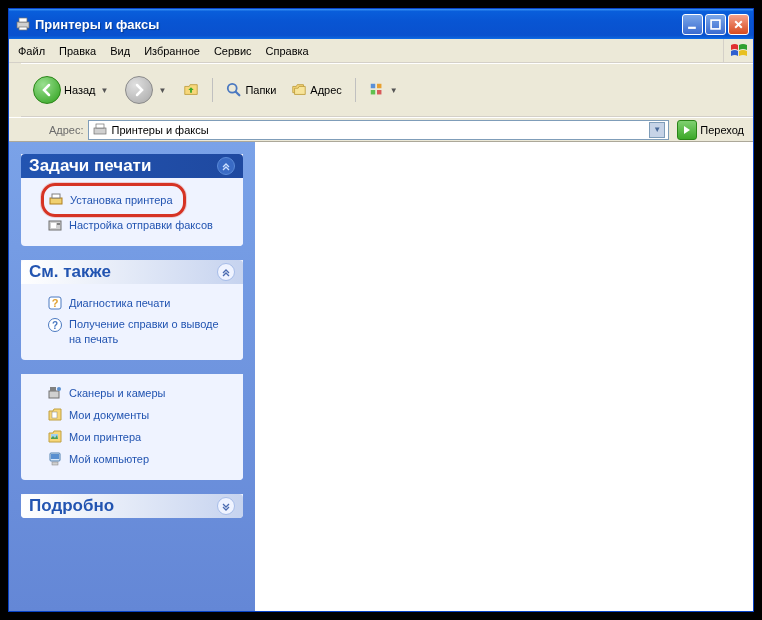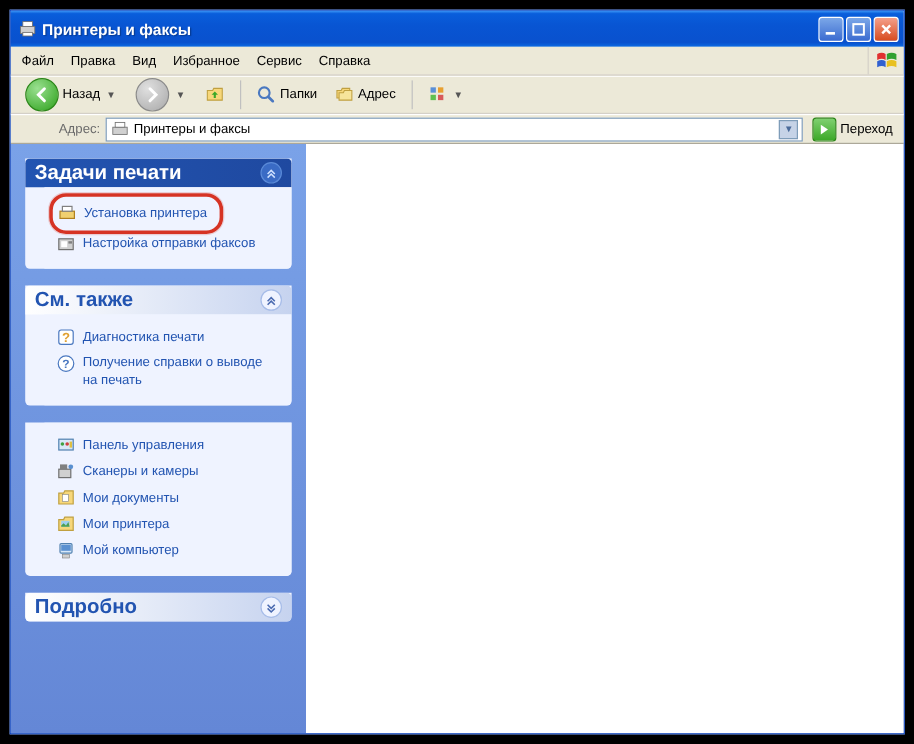--- a/index.html
+++ b/index.html
@@ -63,28 +63,29 @@
 }
 .xp-flag {
   position: absolute;
   right: 0; top: 0;
   width: 30px; height: 23px;
   border-left: 1px solid #d4d0c8;
   display:flex;align-items:center;justify-content:center;
 }
 
 .toolbar {
-  height: 32px;
+  height: 54px;
   background: #ece9d8;
   border-top: 1px solid #fff;
   border-bottom: 1px solid #d4d0c8;
   display: flex;
   align-items: center;
   padding: 0 6px;
   gap: 3px;
+  margin-left: 12px;
 }
 .tbtn {
   display: flex; align-items: center;
   padding: 3px 5px;
   border: 1px solid transparent;
   border-radius: 3px;
   cursor: pointer;
   gap: 3px;
 }
 .tsep { width: 1px; height: 24px; background: #c0c0c0; margin: 0 4px; }
@@ -416,31 +417,20 @@
             <span class="task-text">Получение справки о выводе на печать</span>
           </div>
         </div>
       </div>
 
       <div class="panel-group">
         <div class="panel-body">
           <div class="task-item">
             <span class="task-icon">
                 <svg viewBox="0 0 16 16">
-                  <rect x="2" y="3" width="12" height="9" fill="#d8e8f8" stroke="#5080b0"></rect>
-                  <circle cx="5" cy="7" r="1.5" fill="#40a040"></circle>
-                  <circle cx="9" cy="7" r="1.5" fill="#d04040"></circle>
-                  <rect x="11" y="5" width="2" height="5" fill="#e0c040"></rect>
-                </svg>
-              </span>
-            <span class="task-text">Панель управления</span>
-          </div>
-          <div class="task-item">
-            <span class="task-icon">
-                <svg viewBox="0 0 16 16">
                   <rect x="2" y="6" width="10" height="7" fill="#d0d0d0" stroke="#707070"></rect>
                   <rect x="3" y="2" width="6" height="4" fill="#808080"></rect>
                   <circle cx="12" cy="4" r="2" fill="#5a90d0"></circle>
                 </svg>
               </span>
             <span class="task-text">Сканеры и камеры</span>
           </div>
           <div class="task-item">
             <span class="task-icon">
                 <svg viewBox="0 0 16 16">

